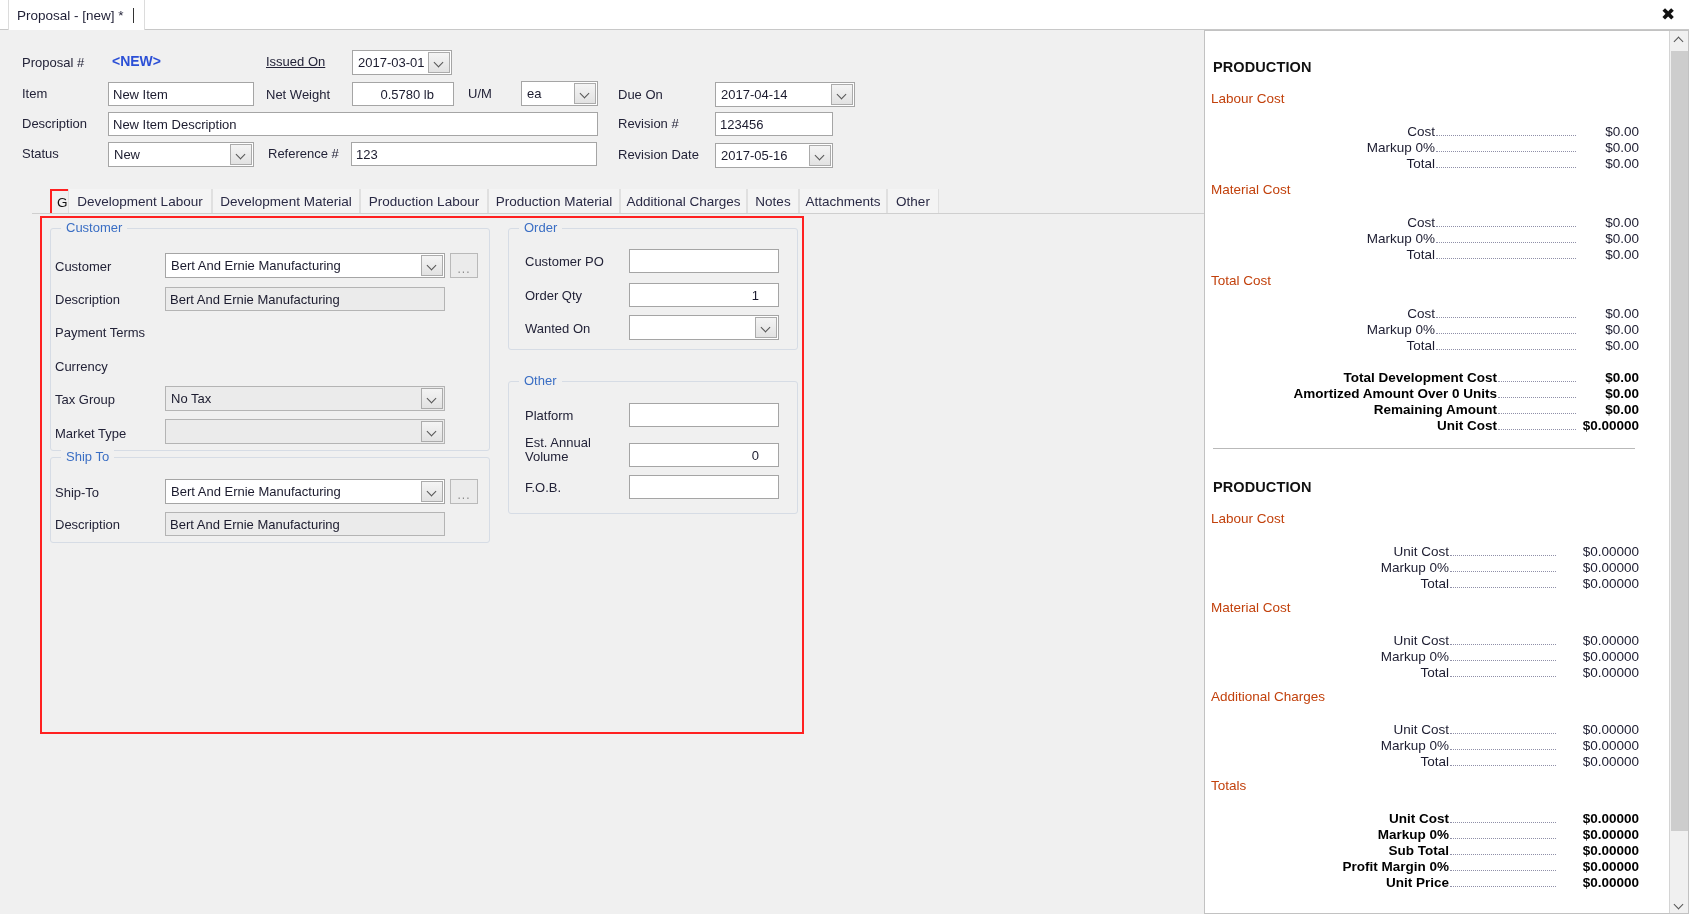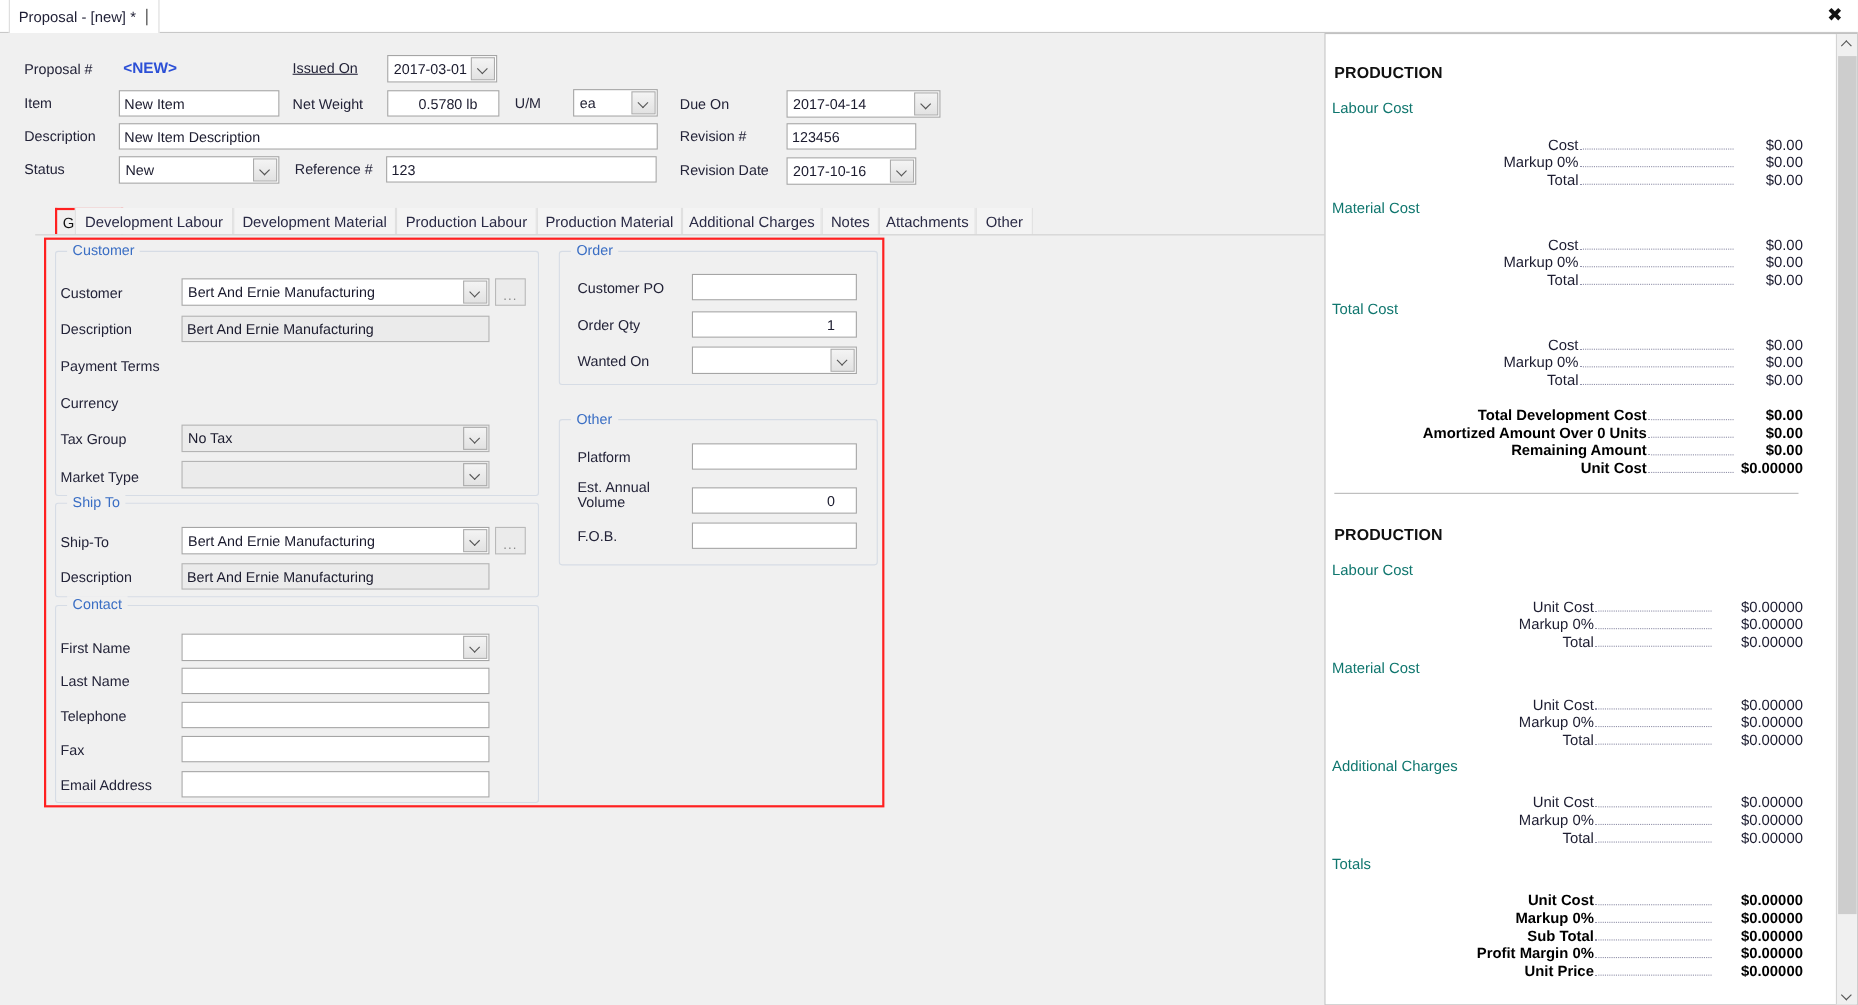--- a/index.html
+++ b/index.html
@@ -111,21 +111,21 @@
   
   .rightpane {
     position:absolute; left:1204px; top:30px; width:485px; height:884px;
     background:#ffffff; border:1px solid #c2c2c2; overflow:hidden;
   }
   .rp-inner { position:absolute; left:0; top:0; width:460px; height:884px; padding: 18px 0 0 0; }
   .rp-head {
     font-size:14.5px; font-weight:bold; color:#111; padding-left:4px;
     letter-spacing:0.1px;
   }
-  .rp-sub { font-size:13.5px; color:#0f766e; padding-left:2px; }
+  .rp-sub { font-size:13.5px; color:#c2410c; padding-left:2px; }
   .rp-line {
     display:flex; align-items:baseline; font-size:13.5px; color:#1c1c30;
     white-space:nowrap; width: 100%;
   }
   .rp-line .t { text-align:right; }
   .rp-line .dots {
     flex: 1 1 auto; border-bottom: 1.5px dotted #8f8fa8;
     margin: 0 1px 4px 1px; min-width:10px;
   }
   .rp-line .v { text-align:right; min-width:62px; }
@@ -214,21 +214,21 @@
       <span class="btn">
           <span class="chev"></span>
         </span>
     </div>
 
     <div class="lbl" style="left:618px; top:86px;">Revision #</div>
     <div class="tbox" style="left:715px; top:82px; width:118px; height:24px;">123456</div>
 
     <div class="lbl" style="left:618px; top:117px;">Revision Date</div>
     <div class="combo" style="left:715px; top:113px; width:118px; height:25px;">
-      <span>2017-10-16</span>
+      <span>2017-05-16</span>
       <span class="btn">
           <span class="chev"></span>
         </span>
     </div>
   </div>
 
   <div class="tabrow">
     <div class="tab active" style="left:4px;   width:62px;margin-left:46px;">General</div>
     <div class="tab" style="left:68px;  width:144px;">Development Labour</div>
     <div class="tab" style="left:212px; width:148px;">Development Material</div>
@@ -289,43 +289,20 @@
         <span class="btn">
             <span class="chev"></span>
           </span>
       </div>
       <div class="ell-btn" style="left:399px; top:21px; width:28px; height:25px;">...</div>
 
       <div class="lbl" style="left:4px; top:59px;">Description</div>
       <div class="tbox ro" style="left:114px; top:54px; width:280px; height:24px;">Bert And Ernie Manufacturing</div>
     </div>
 
-    <div class="group" style="left:18px; top:336px; width:440px; height:180px;">
-      <div class="gtitle">Contact</div>
-
-      <div class="lbl" style="left:4px; top:31px;">First Name</div>
-      <div class="combo" style="left:114px; top:25px; width:280px; height:25px;">
-        <span></span>
-        <span class="btn">
-            <span class="chev"></span>
-          </span>
-      </div>
-
-      <div class="lbl" style="left:4px; top:61px;">Last Name</div>
-      <div class="tbox" style="left:114px; top:56px; width:280px; height:24px;"></div>
-
-      <div class="lbl" style="left:4px; top:92px;">Telephone</div>
-      <div class="tbox" style="left:114px; top:87px; width:280px; height:24px;"></div>
-
-      <div class="lbl" style="left:4px; top:123px;">Fax</div>
-      <div class="tbox" style="left:114px; top:118px; width:280px; height:24px;"></div>
-
-      <div class="lbl" style="left:4px; top:155px;">Email Address</div>
-      <div class="tbox" style="left:114px; top:150px; width:280px; height:24px;"></div>
-    </div>
 
     <div class="group" style="left:476px; top:14px; width:290px; height:122px;">
       <div class="gtitle">Order</div>
 
       <div class="lbl" style="left:16px; top:25px;">Customer PO</div>
       <div class="tbox" style="left:120px; top:20px; width:150px; height:24px;"></div>
 
       <div class="lbl" style="left:16px; top:59px;">Order Qty</div>
       <div class="tbox right" style="left:120px; top:54px; width:150px; height:24px;">1</div>
 

